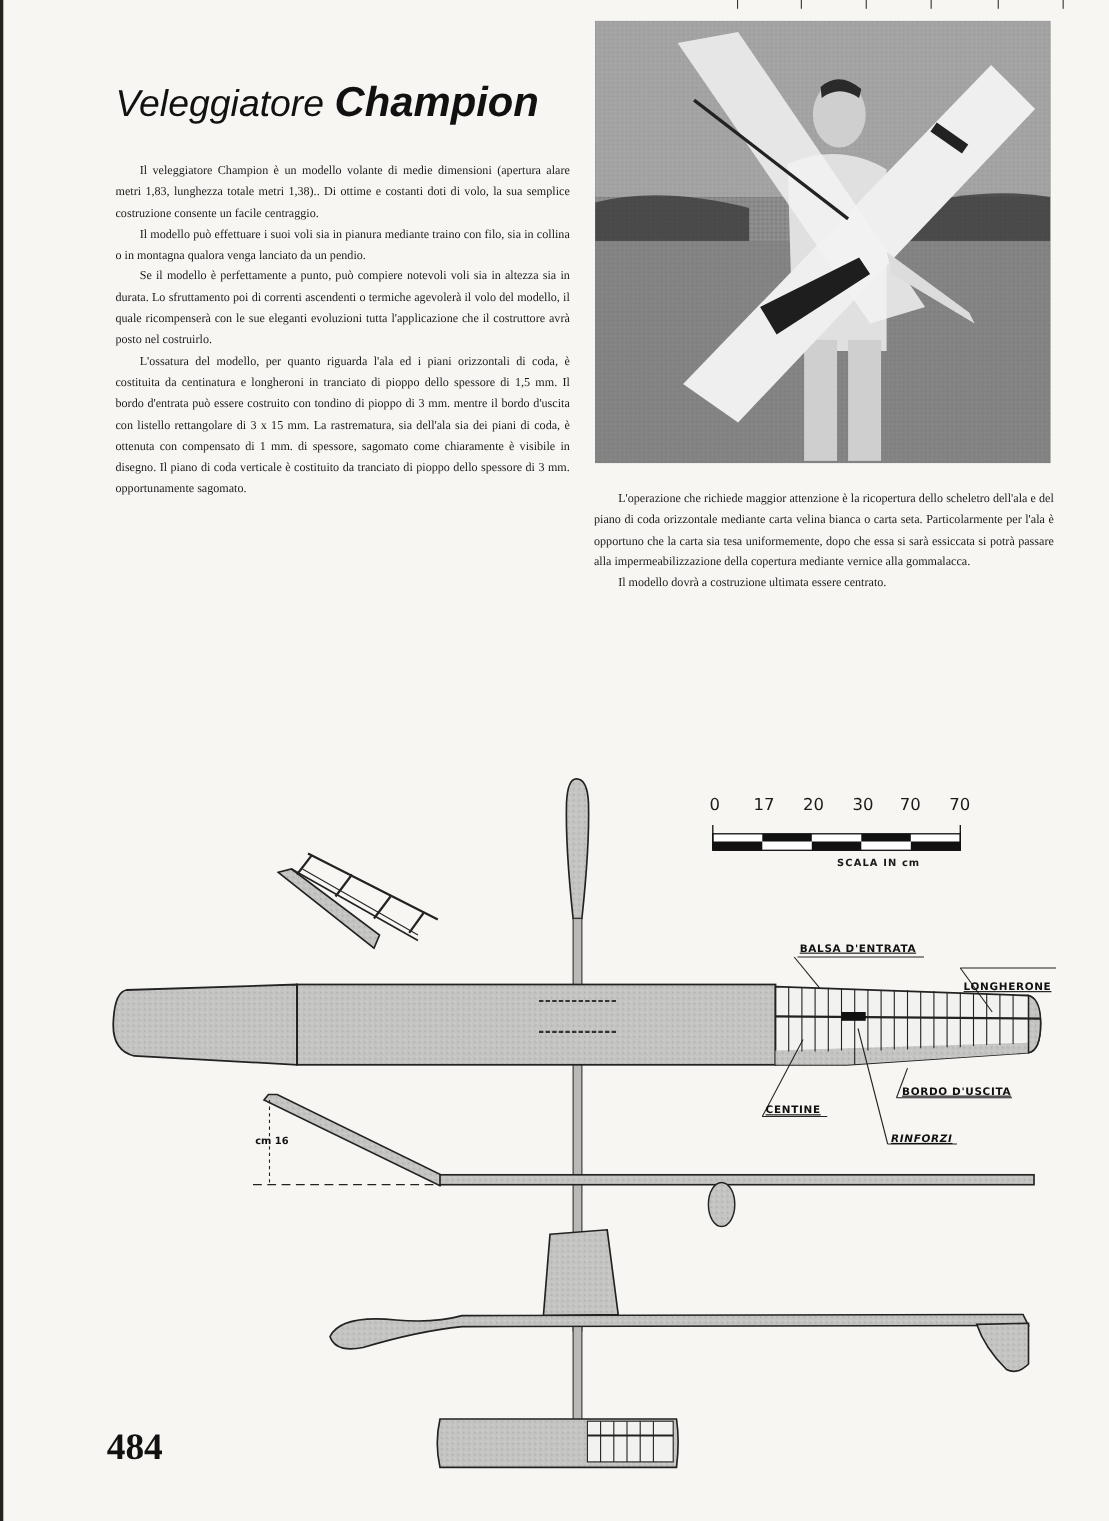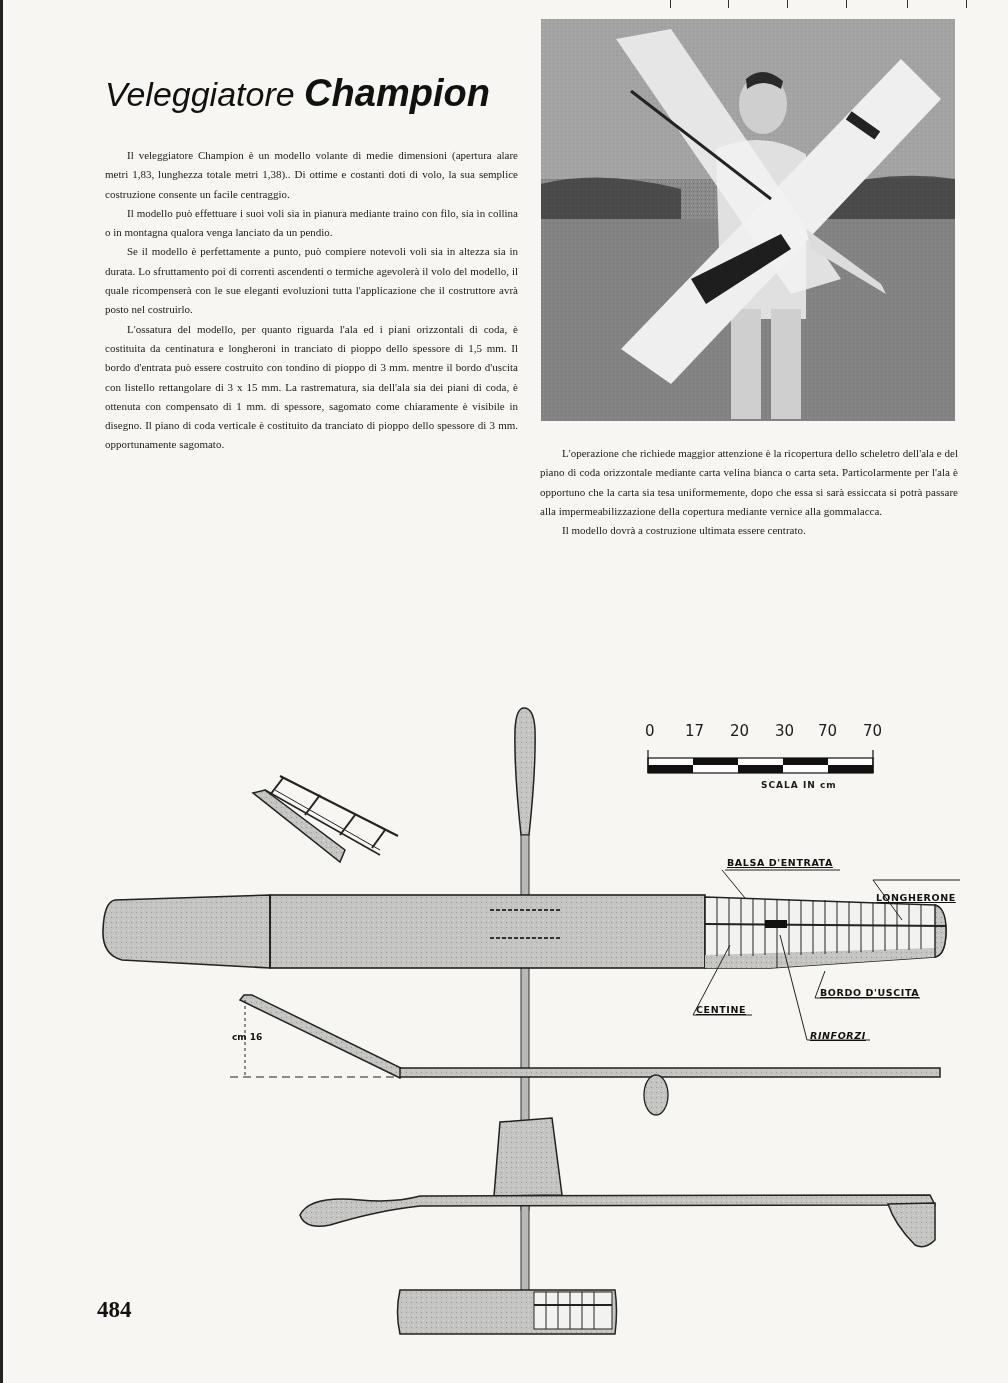--- a/index.html
+++ b/index.html
@@ -26,21 +26,21 @@
   .col-right { left: 540px; top: 444px; width: 418px; }
   .col p { margin: 0; text-indent: 22px; }
   .col p.noindent { text-indent: 0; }
 
   .photo {
     position: absolute; left: 541px; top: 19px; width: 414px; height: 402px;
     background: #8d8d8d; overflow: hidden;
   }
 
   .page-number {
-    position: absolute; left: 97px; top: 1297px; font-size: 23px; font-weight: bold;
+    position: absolute; left: 97px; top: 1297px; font-size: 34px; font-weight: bold;
     font-family: "Liberation Serif", serif; color: #111;
   }
 
   .scale { position: absolute; left: 645px; top: 722px; width: 250px; height: 80px; }
   .scale .nums span { position: absolute; top: 0; font-family: "DejaVu Sans", sans-serif; font-size: 15px; }
   .scale-caption { position: absolute; left: 116px; top: 58px; font-family: "DejaVu Sans", sans-serif; font-size: 9px; font-weight: bold; letter-spacing: 1px; }
 
   .lbl {
     position: absolute; font-family: "DejaVu Sans", sans-serif; font-size: 9.5px; font-weight: bold;
     letter-spacing: 0.6px; text-decoration: underline; white-space: nowrap; color: #111;

